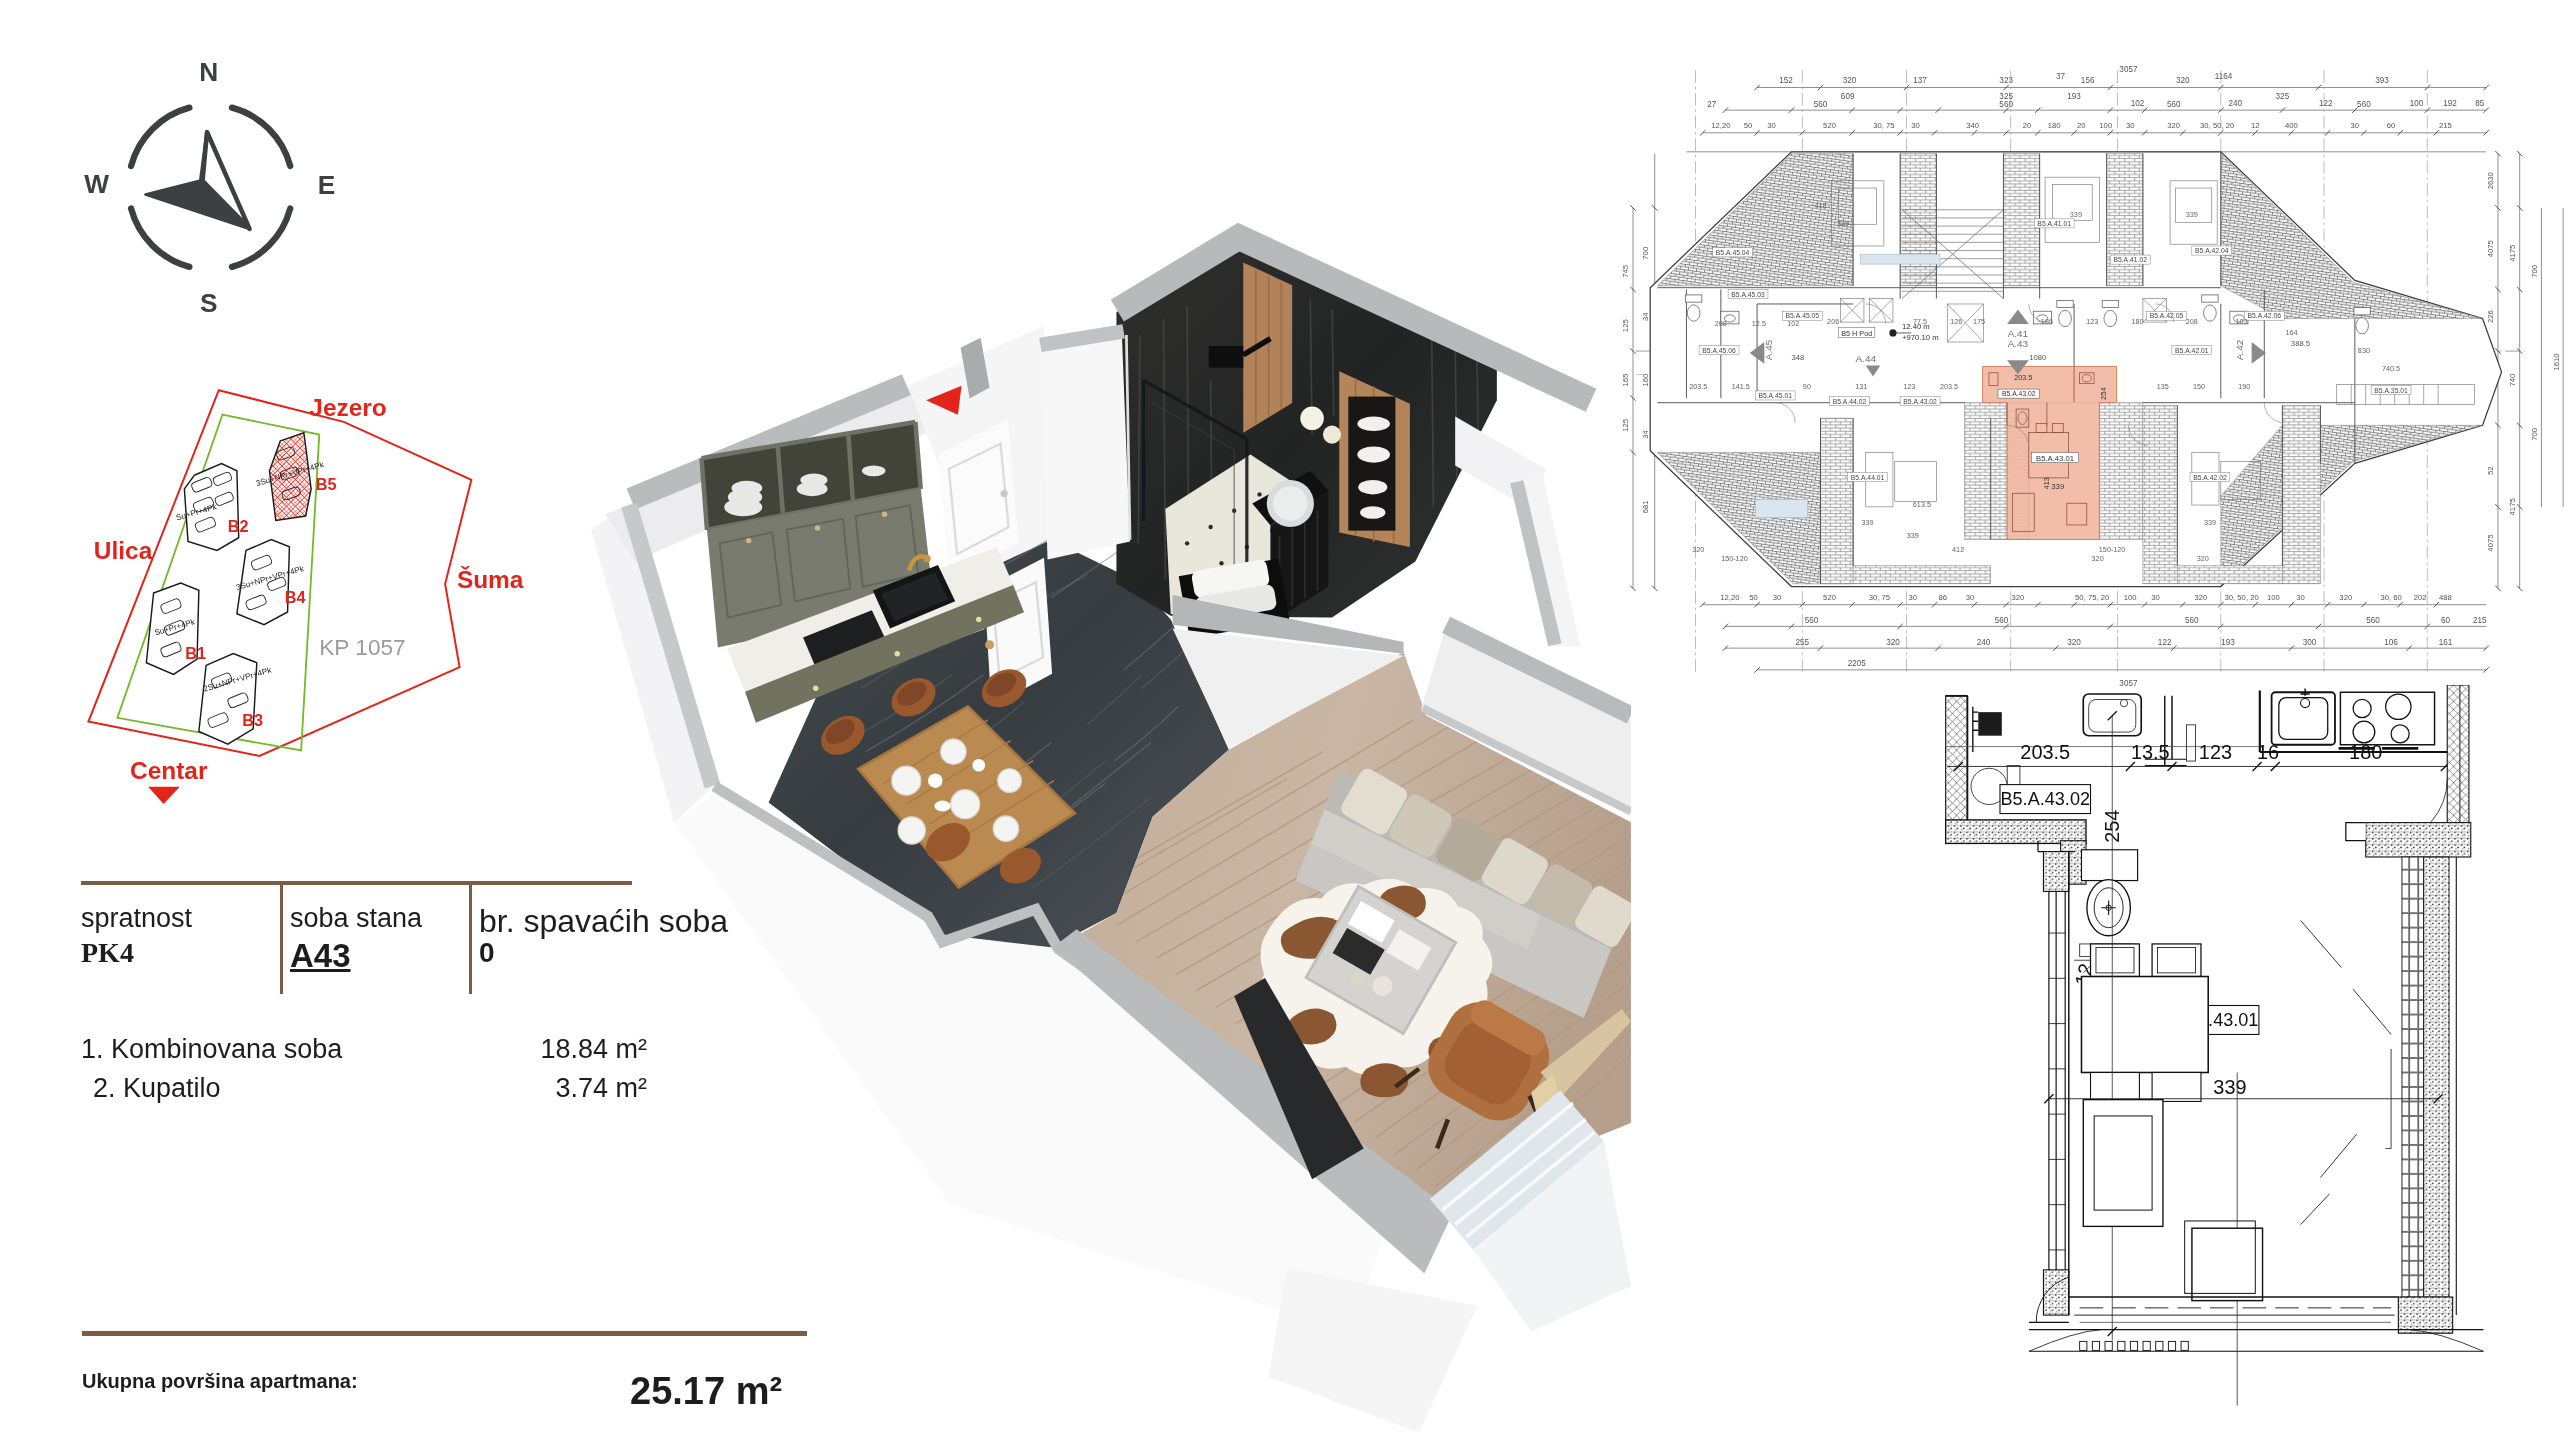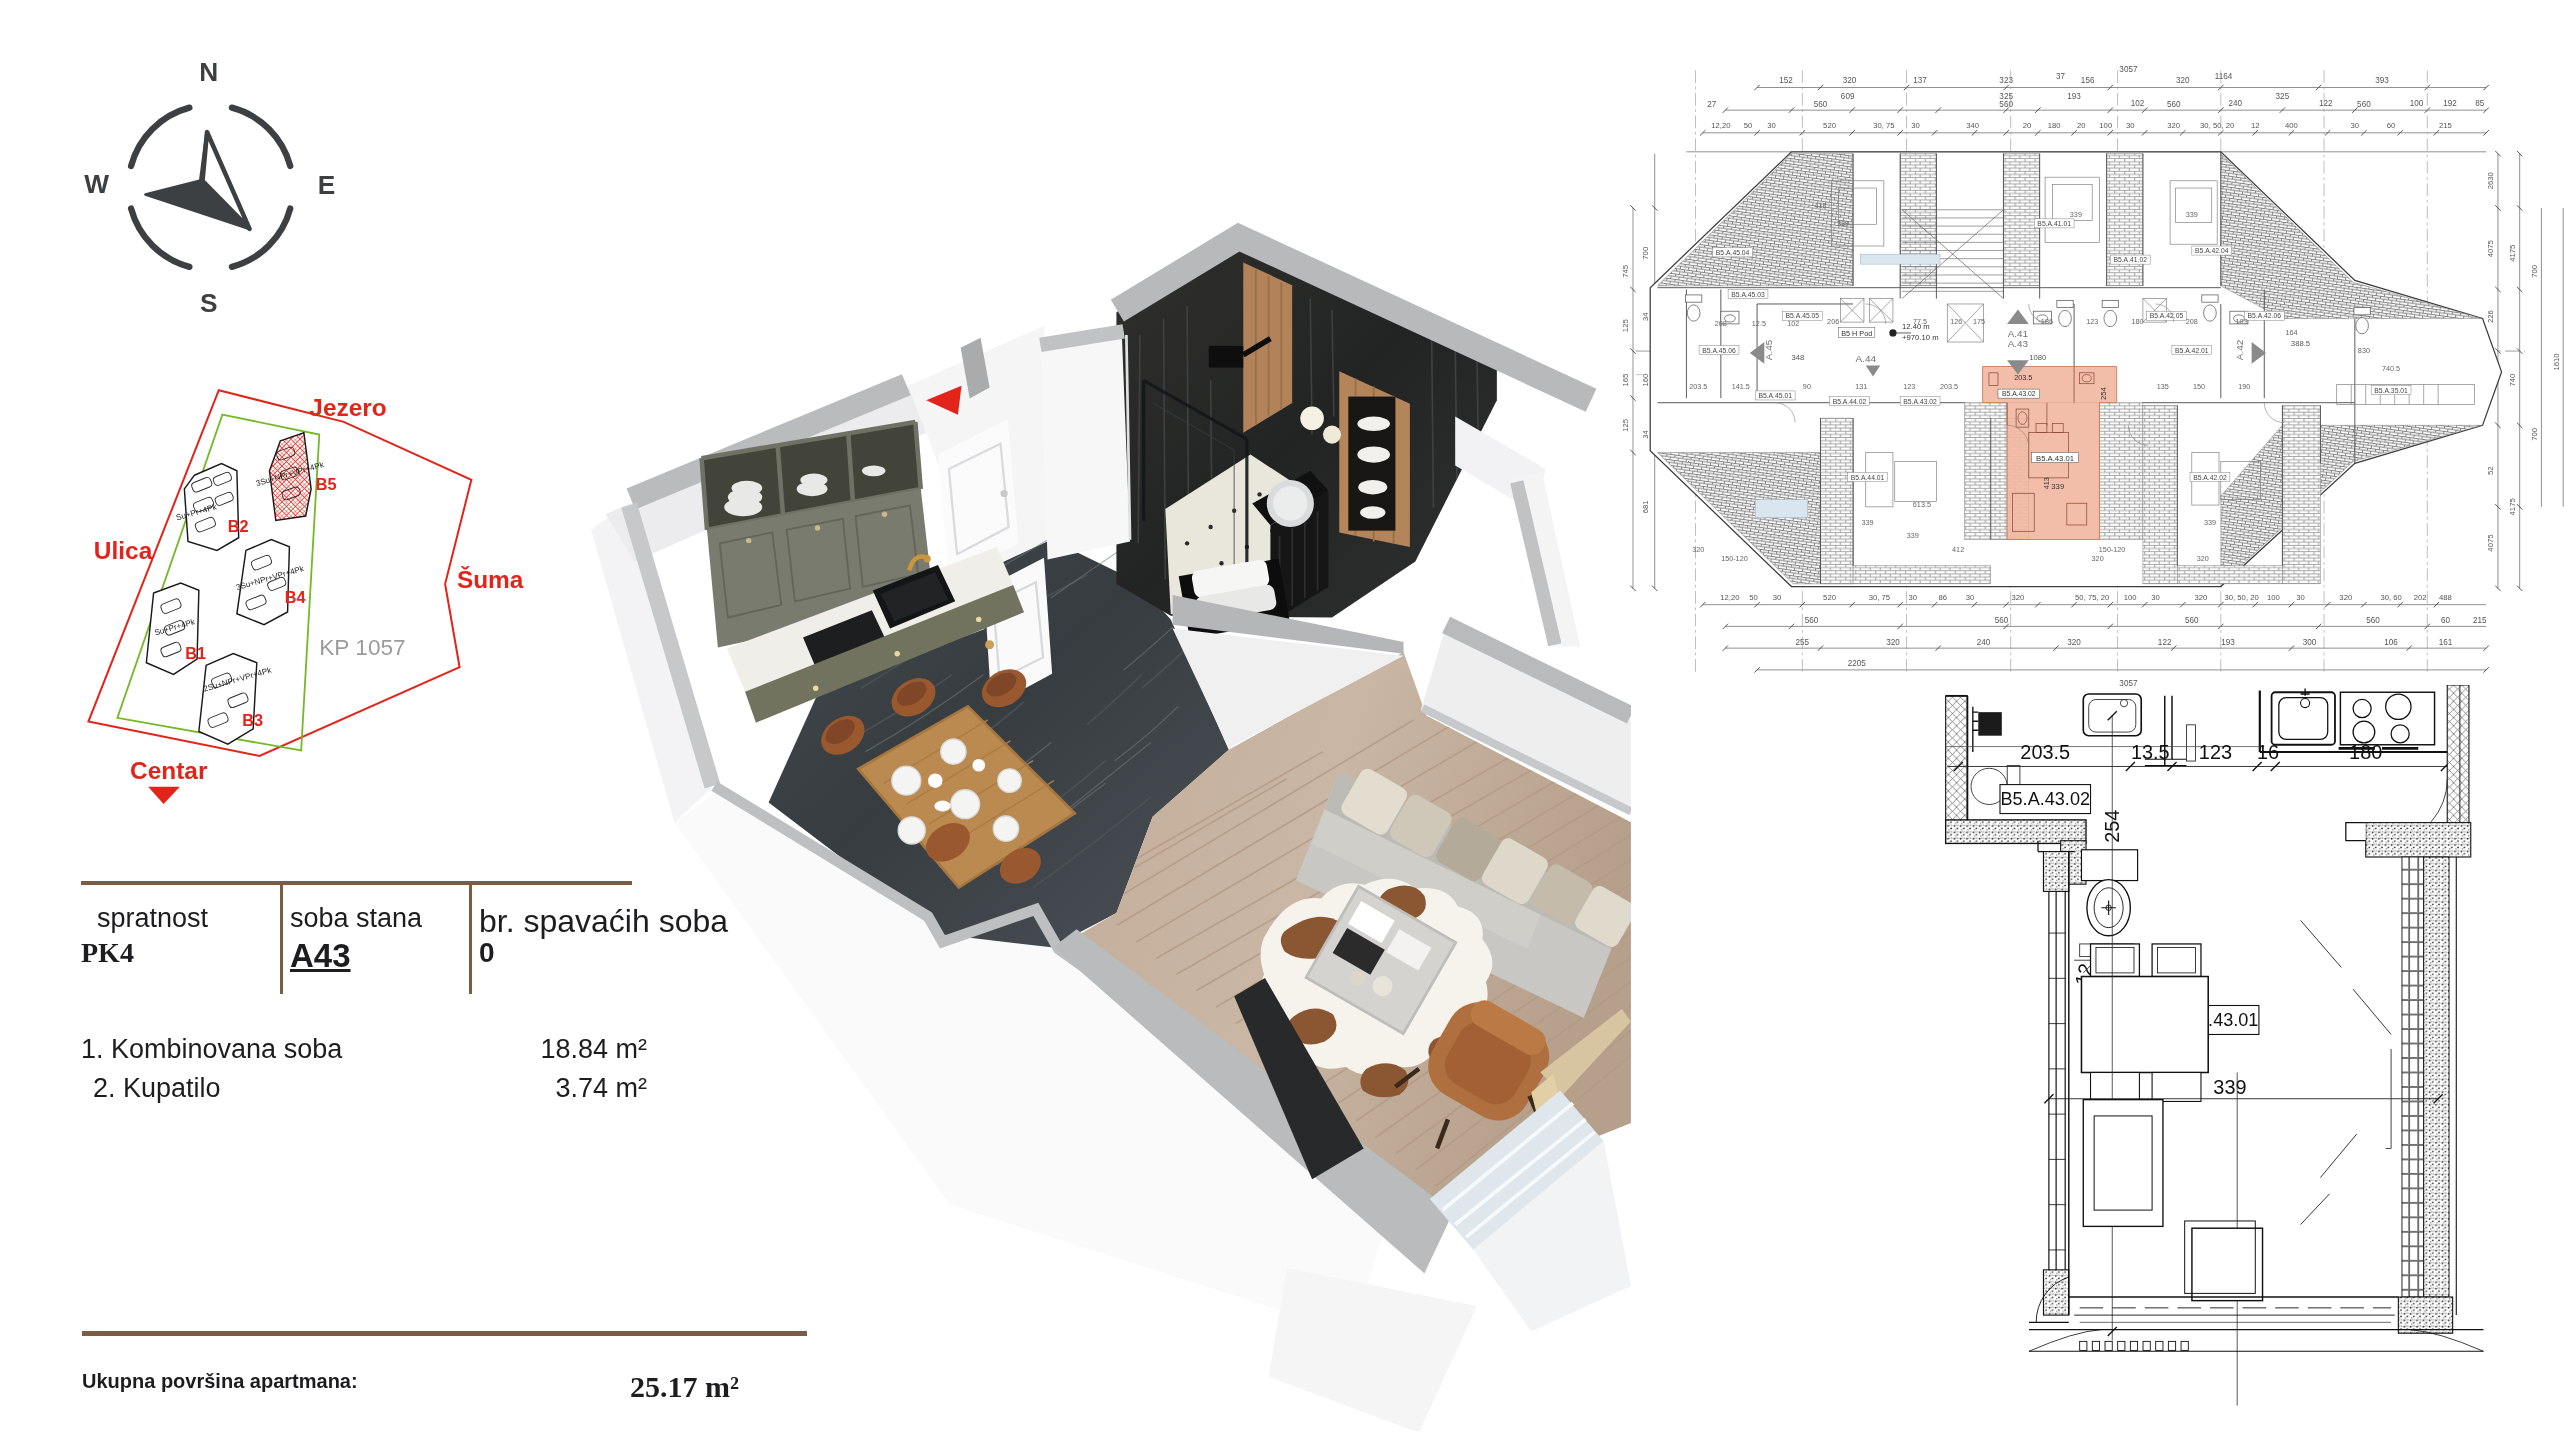--- a/index.html
+++ b/index.html
@@ -90,38 +90,38 @@
     <text x="226" y="764" transform="rotate(-16 226 764)">2Su+NPr+VPr+4Pk</text>
   </g>
 
   <path d="M164,869 L199,869 L181,888 Z" fill="#e2241b"></path>
 </svg>
 
 <div class="abs" style="left:81px;top:881px;width:551px;">
   <div class="abs" style="left:0;top:0;width:551px;height:3.6px;background:#7d5c46;"></div>
   <div class="abs" style="left:199px;top:3.6px;width:2.7px;height:109px;background:#7d5c46;"></div>
   <div class="abs" style="left:388px;top:3.6px;width:2.7px;height:109px;background:#7d5c46;"></div>
-  <div class="abs" style="left:0;top:22px;font-size:27px;margin-left:16px;">spratnost</div>
+  <div class="abs" style="left:0;top:22px;font-size:27px;">spratnost</div>
   <div class="abs" style="left:0;top:56px;font-size:28px;font-weight:700;font-family:Liberation Serif, serif;">PK4</div>
   <div class="abs" style="left:209px;top:22px;font-size:27px;">soba stana</div>
   <div class="abs" style="left:209px;top:56px;font-size:33px;font-weight:700;text-decoration:underline;">A43</div>
   <div class="abs" style="left:398px;top:22px;font-size:32px;white-space:nowrap;">br. spavaćih soba</div>
   <div class="abs" style="left:398px;top:56px;font-size:28px;font-weight:700;">0</div>
 </div>
 
 <div class="abs" style="left:81px;top:1034px;width:566px;font-size:27px;">
   <div class="abs" style="left:0;top:0;">1. Kombinovana soba</div>
   <div class="abs" style="right:0;top:0;">18.84 m²</div>
   <div class="abs" style="left:12px;top:39px;">2. Kupatilo</div>
   <div class="abs" style="right:0;top:39px;">3.74 m²</div>
 </div>
 
 <div class="abs" style="left:82px;top:1331px;width:725px;height:5.4px;background:#7d5c46;"></div>
 <div class="abs" style="left:82px;top:1370px;font-size:20px;font-weight:700;">Ukupna površina apartmana:</div>
-<div class="abs" style="left:630px;top:1370px;font-size:30px;font-weight:700;font-family:Liberation Serif, serif;">25.17 m²</div>
+<div class="abs" style="left:630px;top:1370px;font-size:38px;font-weight:700;">25.17 m²</div>
 
 <svg class="abs" style="left:562px;top:181px" width="1069" height="1250" viewBox="620 200 1180 1380">
 <defs>
   <linearGradient id="marblewall" x1="0" y1="0" x2="1" y2="1">
     <stop offset="0" stop-color="#30302e"></stop>
         <stop offset="0.5" stop-color="#222423"></stop>
         <stop offset="1" stop-color="#2e3231"></stop>
   </linearGradient>
   <linearGradient id="marblefloor" x1="0" y1="0" x2="1" y2="1">
     <stop offset="0" stop-color="#434a4d"></stop>

